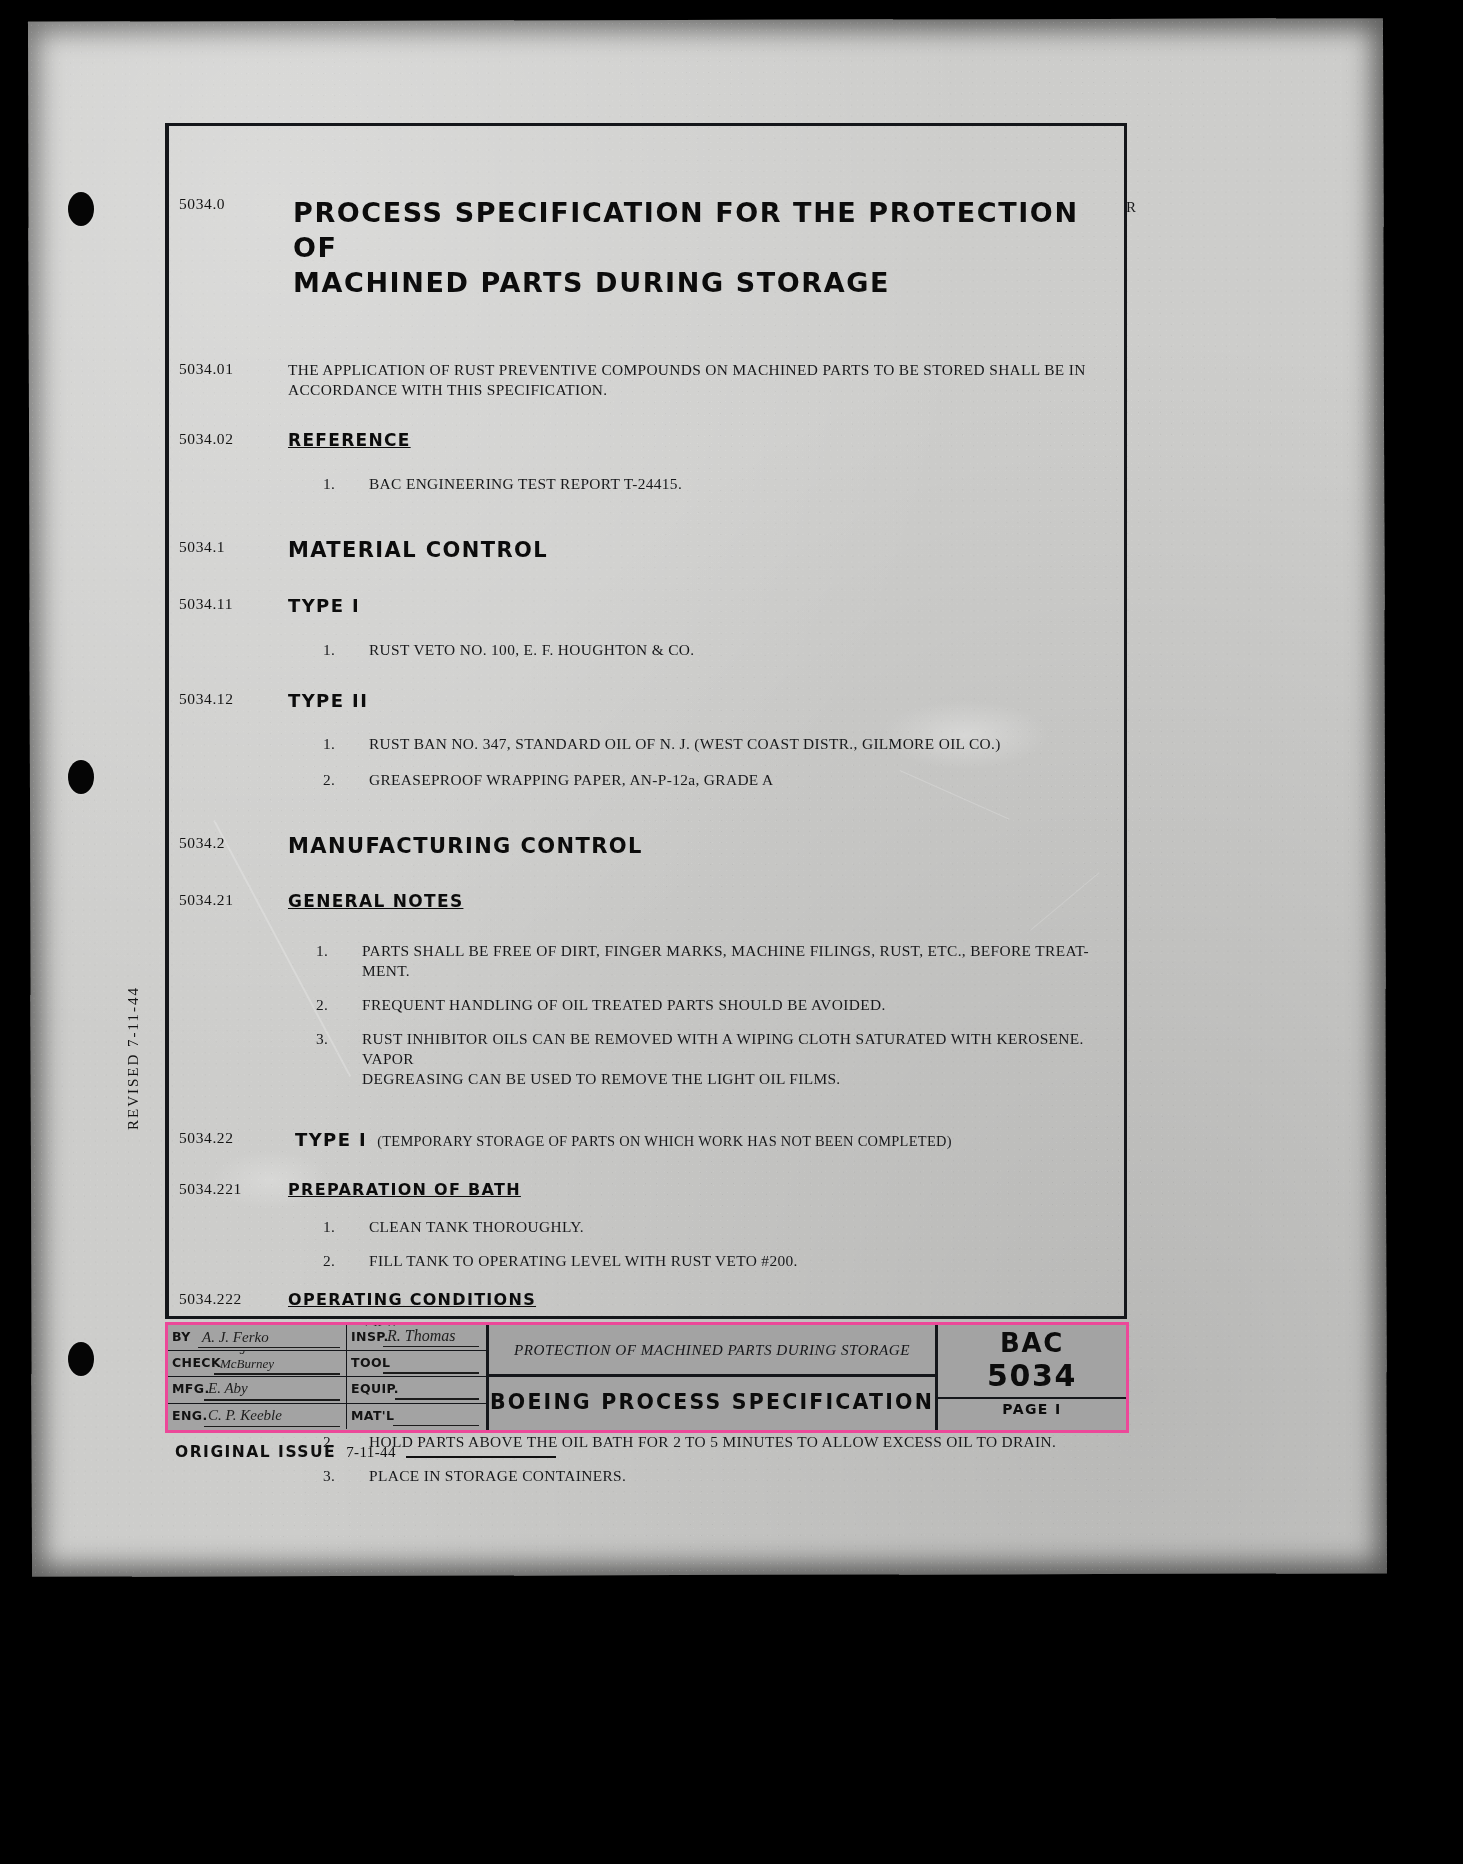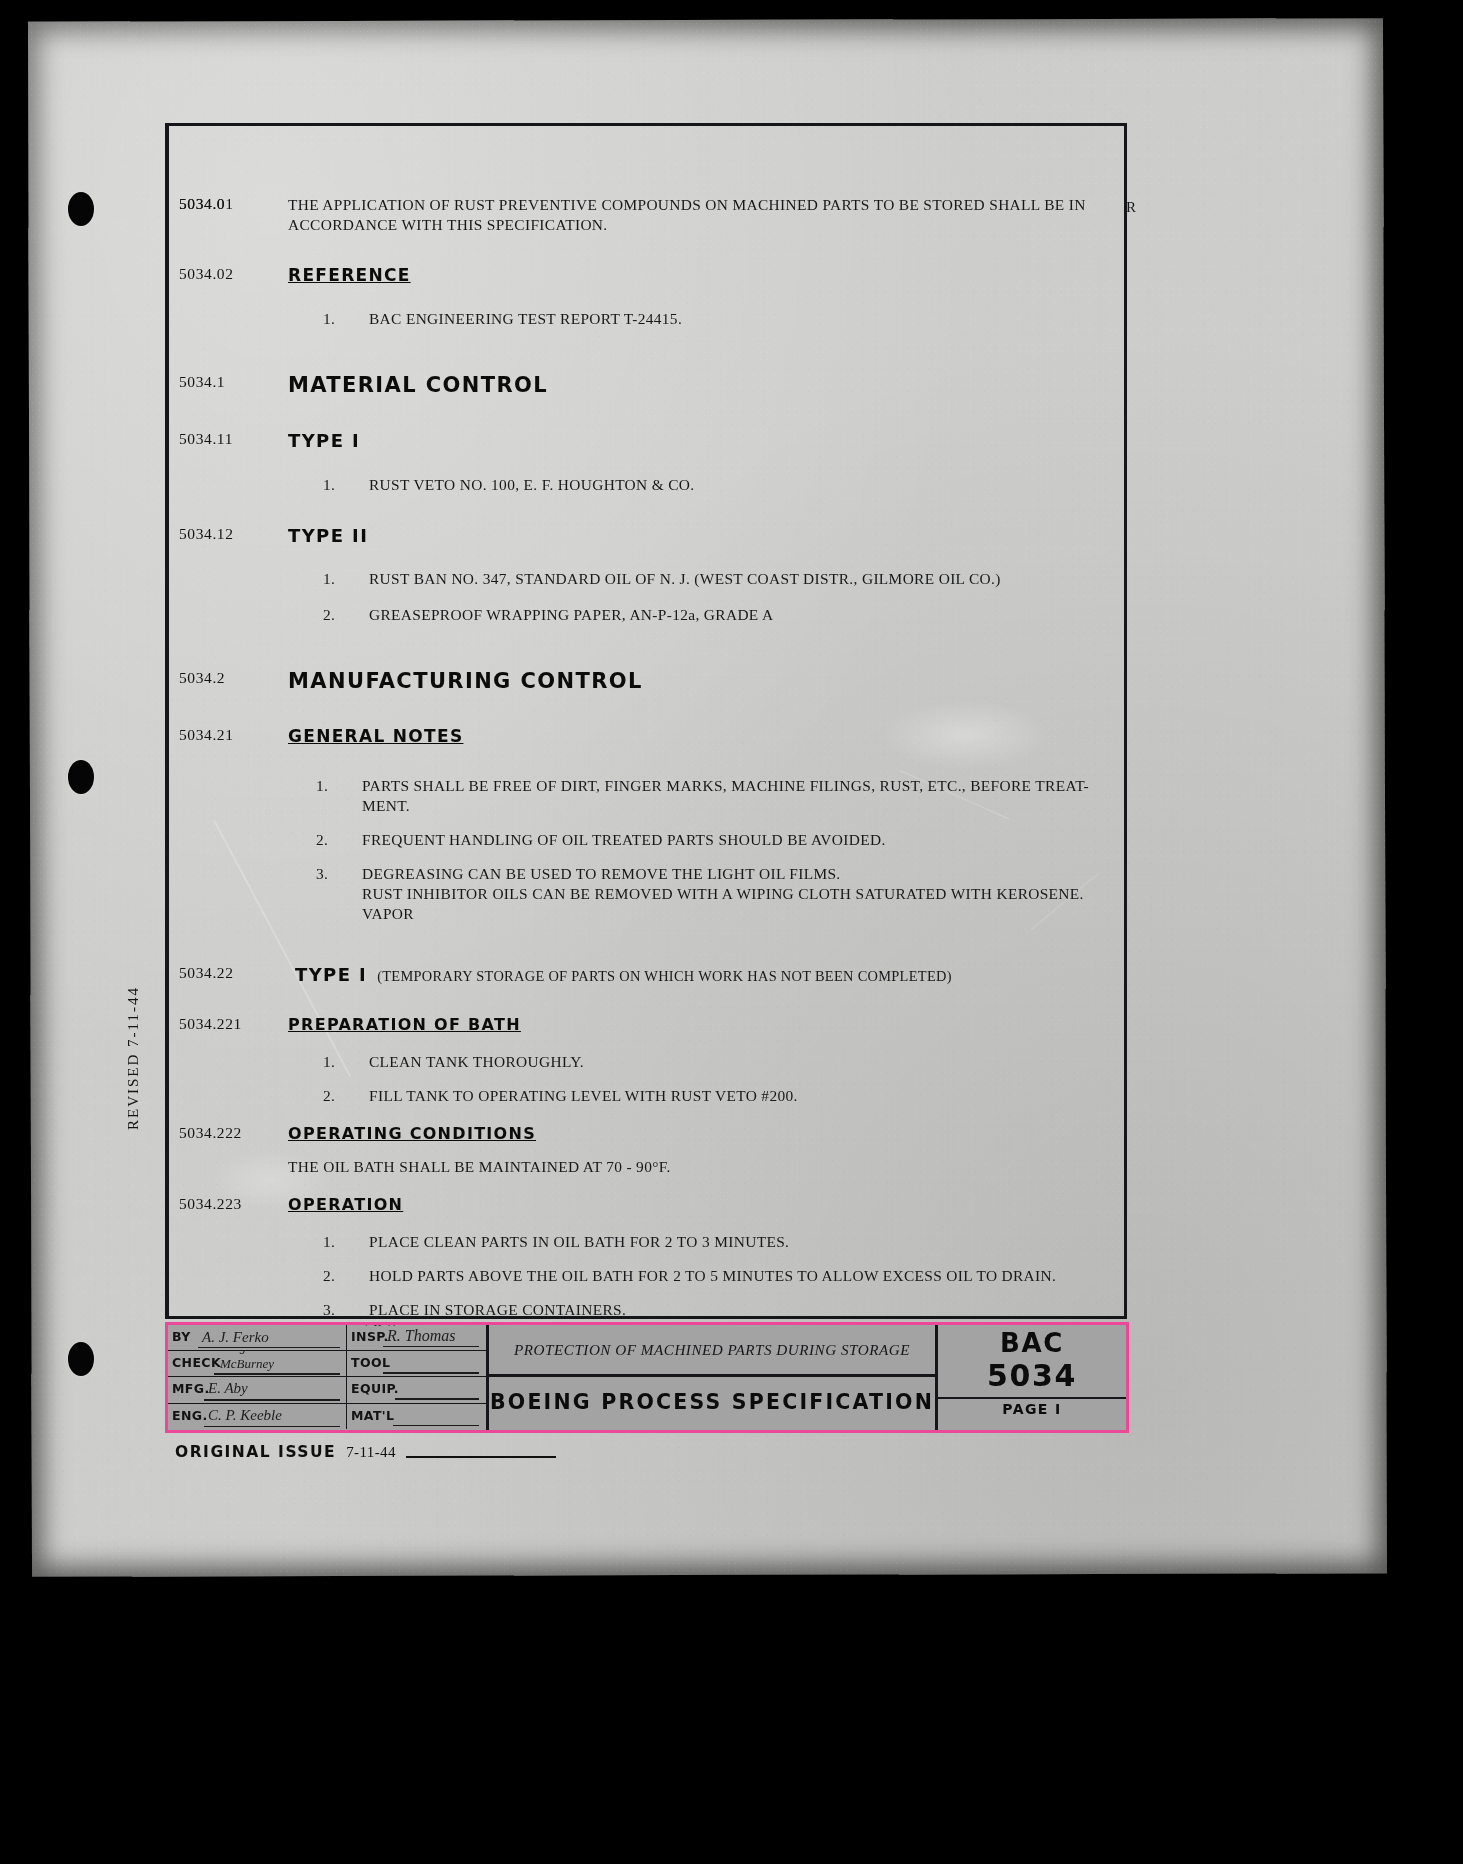--- a/index.html
+++ b/index.html
@@ -205,20 +205,24 @@
   <div id="ruleBox"></div>
 
   <div id="rmark">R</div>
 
   <div id="revised">REVISED 7-11-44</div>
 
   <div id="content">
 
     <div class="row" style="margin-top:72px;">
       <div class="num">5034.0</div>
+      <div class="body title" style="margin-left:128px;">
+        <div>PROCESS SPECIFICATION FOR THE PROTECTION  OF</div>
+        <div>MACHINED PARTS DURING  STORAGE</div>
+      </div>
     </div>
 
     <div class="row" style="margin-top:60px;">
       <div class="num">5034.01</div>
       <div class="body para" style="margin-left:123px;">
         <div>THE APPLICATION OF RUST PREVENTIVE COMPOUNDS ON MACHINED PARTS TO BE STORED SHALL BE IN</div>
         <div>ACCORDANCE WITH THIS SPECIFICATION.</div>
       </div>
     </div>
 
@@ -280,22 +284,22 @@
           <span class="tx">MENT.</span>
         </div>
 
         <div class="item para" style="margin-top:14px; margin-left:28px;">
           <span class="mk">2.</span>
           <span class="tx">FREQUENT HANDLING OF OIL TREATED PARTS SHOULD BE AVOIDED.</span>
         </div>
 
         <div class="item para" style="margin-top:14px; margin-left:28px;">
           <span class="mk">3.</span>
+          <span class="tx">RUST INHIBITOR OILS CAN BE REMOVED WITH A WIPING CLOTH SATURATED WITH KEROSENE.  VAPOR</span>
           <span class="tx">DEGREASING CAN BE USED TO REMOVE THE LIGHT OIL FILMS.</span>
-          <span class="tx">RUST INHIBITOR OILS CAN BE REMOVED WITH A WIPING CLOTH SATURATED WITH KEROSENE.  VAPOR</span>
         </div>
       </div>
     </div>
 
     <div class="row" style="margin-top:40px;">
       <div class="num">5034.22</div>
       <div class="body" style="margin-left:130px; display:flex; align-items:baseline; gap:10px;">
         <span class="type-hd">TYPE I</span>
         <span class="note">(TEMPORARY STORAGE OF PARTS ON WHICH WORK HAS NOT BEEN COMPLETED)</span>
       </div>

